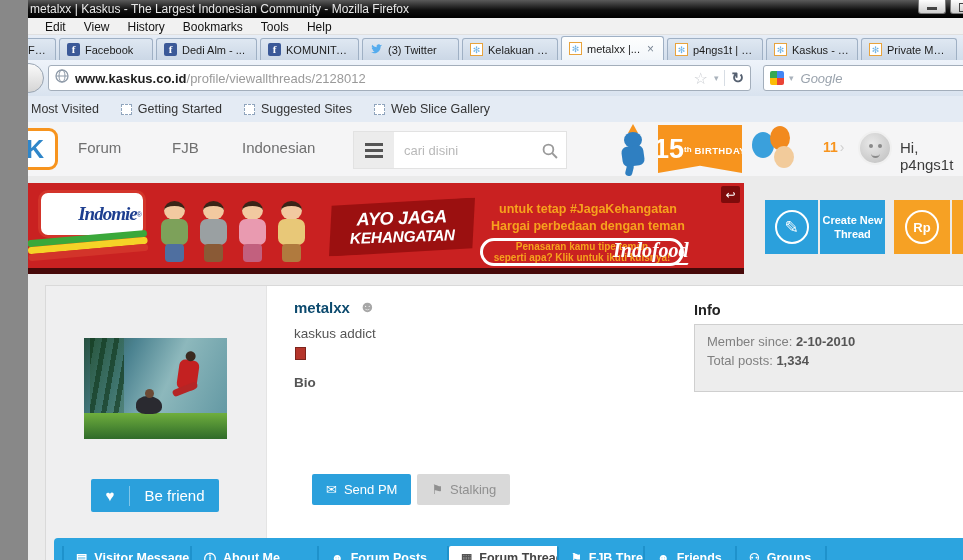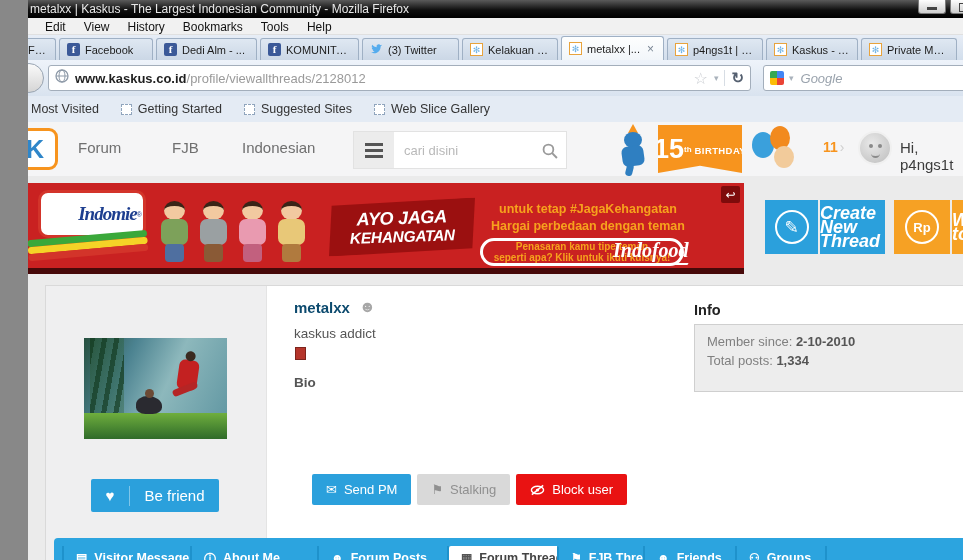--- a/index.html
+++ b/index.html
@@ -137,22 +137,22 @@
          box-sizing:border-box;display:flex;flex-direction:column;align-items:center;justify-content:center;
          color:#f6a21d;font-size:10px;font-weight:bold;line-height:11px;}
   .indofood{position:absolute;left:585px;top:56px;color:#fff;font:italic 800 20px "Liberation Serif",serif;}
   .indofood::after{content:"";position:absolute;left:2px;bottom:-3px;width:96%;height:2px;background:#fff;transform:skewX(-30deg);}
   .adback{position:absolute;left:693px;top:3px;width:19px;height:17px;background:#7e0b0b;border-radius:2px;
           color:#fff;font-size:12px;display:flex;align-items:center;justify-content:center;}
 
   
   .bigbtn{position:absolute;top:200px;height:54px;display:flex;}
   .bigbtn .icell{display:flex;align-items:center;justify-content:center;}
-  .bigbtn .tcell{display:flex;align-items:center;justify-content:center;
-                 color:#fff;font-size:18px;font-weight:bold;line-height:14px;font-style:italic;}
+  .bigbtn .tcell{display:flex;align-items:center;justify-content:center;text-align:center;
+                 color:#fff;font-size:11px;font-weight:bold;line-height:14px;}
   .create{left:737px;width:120px;}
   .create .icell{width:53px;background:#2ba0dc;margin-right:2px;}
   .create .tcell{flex:1;background:#2ba0dc;}
   .circ{width:34px;height:34px;border:2.5px solid #fff;border-radius:50%;box-sizing:border-box;
         display:flex;align-items:center;justify-content:center;color:#fff;}
   .pencil{font-size:17px;}
   .wts{left:866px;width:148px;}
   .wts .icell{width:56px;background:#f6a124;margin-right:2px;}
   .wts .tcell{flex:1;background:#f6a124;padding-right:28px;}
   .rp{font-size:13px;font-weight:bold;}
@@ -456,28 +456,20 @@
 
     <div class="pmrow">
       <div class="pmbtn sendpm">
         <span>✉</span>
         <span>Send PM</span>
       </div>
       <div class="pmbtn stalk">
         <span>⚑</span>
         <span>Stalking</span>
       </div>
-      <div class="pmbtn blocku">
-        <span class="eyeslash"><svg width="15" height="12" viewBox="0 0 16 12">
-              <ellipse cx="8" cy="6" rx="6.5" ry="4" fill="none" stroke="#fff" stroke-width="1.5"></ellipse>
-              <circle cx="8" cy="6" r="1.7" fill="#fff"></circle>
-              <line x1="2" y1="11" x2="14" y2="1" stroke="#fff" stroke-width="1.6"></line>
-            </svg></span>
-        <span>Block user</span>
-      </div>
     </div>
 
     <div class="ptabs">
       <div class="ptab" style="width:130px;">
         <span class="picon">▤</span>
         <span>Visitor Messages</span>
       </div>
       <div class="ptab" style="width:127px;">
         <span class="picon">ⓘ</span>
         <span>About Me</span>

